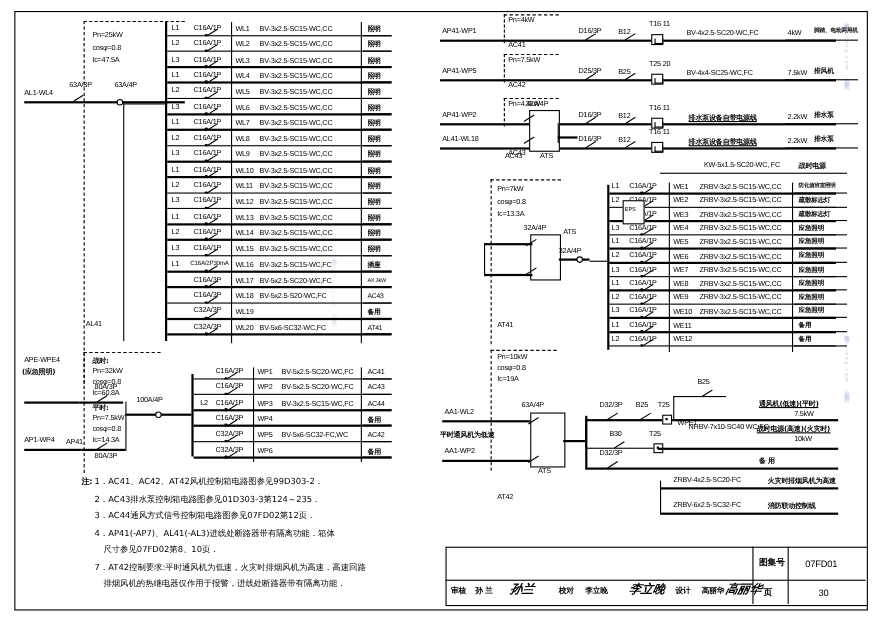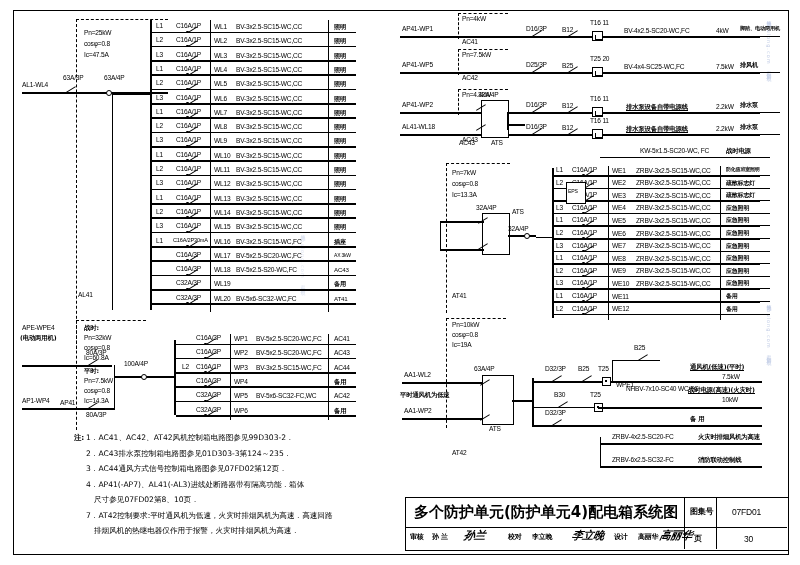--- a/index.html
+++ b/index.html
@@ -244,21 +244,21 @@
       <div class="vl" style="left:210px;top:20px;height:292px;"></div>
       <div class="vl" style="left:328px;top:20px;height:292px;"></div>
     </div>
 
   <div class="t" style="left:78px;top:292px;">AL41</div>
 
   <div class="dashh" style="left:76px;top:320px;width:70px;"></div>
   <div class="dash" style="left:76px;top:320px;height:110px;"></div>
 
   <div class="t" style="left:22px;top:325px;">APE-WPE4</div>
-  <div class="t cn" style="left:20px;top:335px;">(电动两用机)</div>
+  <div class="t cn" style="left:20px;top:335px;">(应急照明)</div>
   <div class="t cn" style="left:84px;top:325px;">战时:</div>
   <div class="t" style="left:84px;top:335px;">Pn=32kW</div>
   <div class="t" style="left:84px;top:345px;">cosφ=0.8</div>
   <div class="t" style="left:84px;top:355px;">Ic=60.8A</div>
 
   <div class="hl2" style="left:22px;top:365px;width:50px;"></div>
   <div class="hl2" style="left:72px;top:365px;width:40px;"></div>
   <div class="brk" style="left:88px;top:359px;"></div>
   <div class="t" style="left:86px;top:350px;">80A/3P</div>
 
@@ -605,29 +605,28 @@
   <div class="t cn" style="left:698px;top:457px;">消防联动控制线</div>
 
   <div class="t cn s7" style="left:74px;top:434px;">注:</div>
   <div id="notes">
       <div class="t cn" style="left:86px;top:434px;font-size:7.6px;letter-spacing:0;font-weight:normal;">1．AC41、AC42、AT42风机控制箱电路图参见99D303-2．</div>
       <div class="t cn" style="left:86px;top:449.5px;font-size:7.6px;letter-spacing:0;font-weight:normal;">2．AC43排水泵控制箱电路图参见01D303-3第124～235．</div>
       <div class="t cn" style="left:86px;top:465px;font-size:7.6px;letter-spacing:0;font-weight:normal;">3．AC44通风方式信号控制箱电路图参见07FD02第12页．</div>
       <div class="t cn" style="left:86px;top:480.5px;font-size:7.6px;letter-spacing:0;font-weight:normal;">4．AP41(-AP7)、AL41(-AL3)进线处断路器带有隔离功能．箱体</div>
       <div class="t cn" style="left:94px;top:496px;font-size:7.6px;letter-spacing:0;font-weight:normal;">尺寸参见07FD02第8、10页．</div>
       <div class="t cn" style="left:86px;top:511.5px;font-size:7.6px;letter-spacing:0;font-weight:normal;">7．AT42控制要求:平时通风机为低速，火灾时排烟风机为高速．高速回路</div>
-      <div class="t cn" style="left:94px;top:527px;font-size:7.6px;letter-spacing:0;font-weight:normal;">排烟风机的热继电器仅作用于报警，火灾时排烟风机为高速．</div>
+      <div class="t cn" style="left:94px;top:527px;font-size:7.6px;letter-spacing:0;font-weight:normal;">排烟风机的热继电器仅作用于报警，进线处断路器带有隔离功能．</div>
     </div>
 
   <div class="ttl" style="left:405px;top:497px;width:382px;height:52px;"></div>
   <div class="abs" style="left:405px;top:497px;width:382px;height:30px;border-bottom:1.2px solid #000;"></div>
   <div class="abs" style="left:684px;top:497px;width:0;height:52px;border-left:1.2px solid #000;"></div>
   <div class="abs" style="left:716px;top:497px;width:0;height:52px;border-left:1.2px solid #000;"></div>
 
-  <div class="t cn" style="left:414px;top:505px;font-size:15px;letter-spacing:0;">多个防护单元(防护单元4)配电箱系统图</div>
   <div class="t cn" style="left:690px;top:508px;font-size:8px;">图集号</div>
   <div class="t" style="left:732px;top:508px;font-size:8.5px;">07FD01</div>
   <div class="t cn" style="left:694px;top:535px;font-size:8px;">页</div>
   <div class="t" style="left:744px;top:535px;font-size:8.5px;">30</div>
 
   <div class="t cn" style="left:410px;top:534px;font-size:7px;">审核</div>
   <div class="t cn" style="left:432px;top:534px;font-size:7px;">孙  兰</div>
   <div class="t sig" style="left:464px;top:530px;">孙兰</div>
   <div class="t cn" style="left:508px;top:534px;font-size:7px;">校对</div>
   <div class="t cn" style="left:532px;top:534px;font-size:7px;">李立晚</div>

